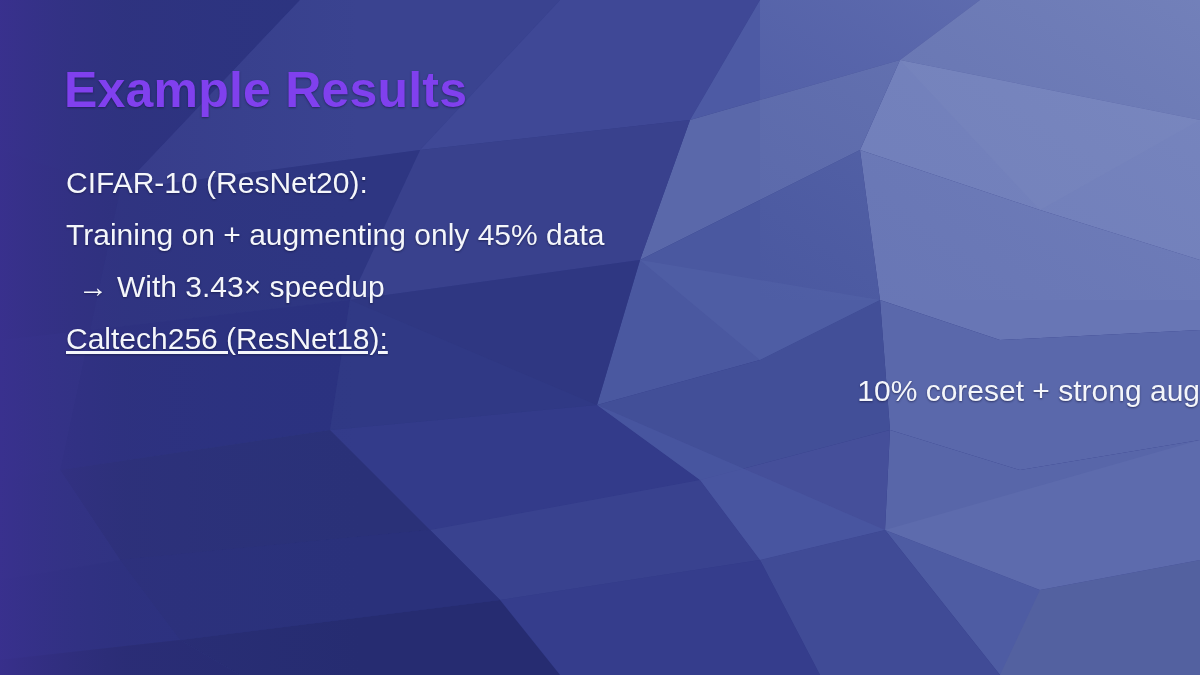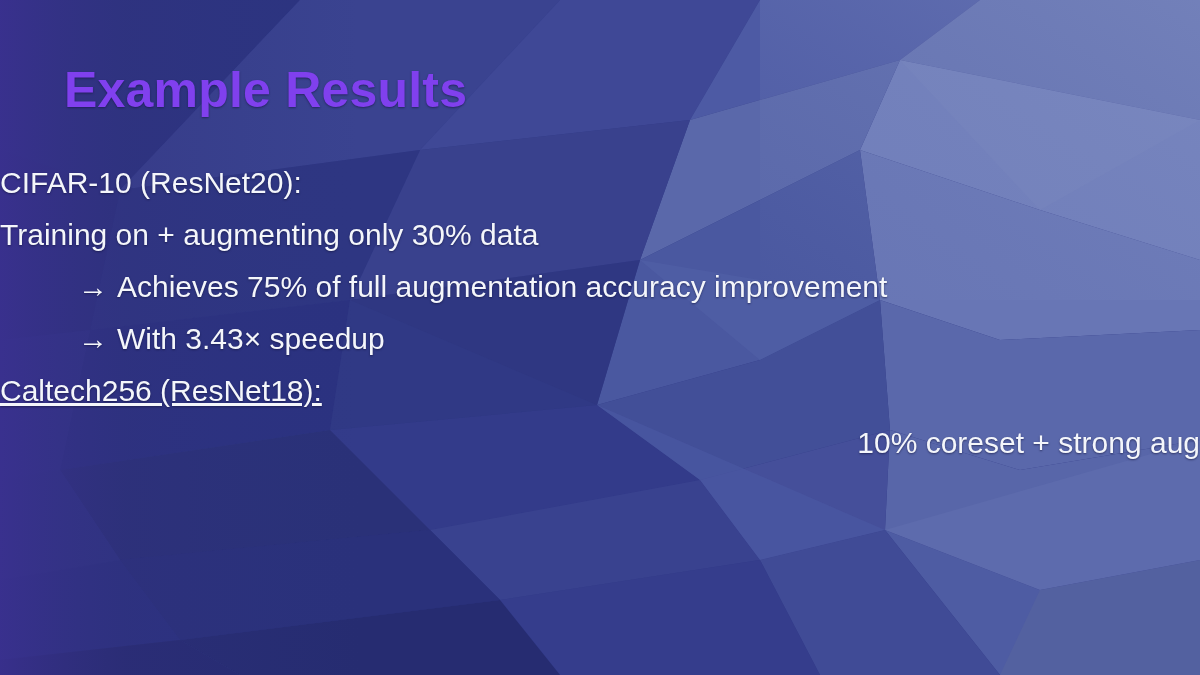--- a/index.html
+++ b/index.html
@@ -44,20 +44,21 @@
     top: 157px;
     width: 1200px;
   }
   .line {
     height: 52px;
     line-height: 52px;
     font-size: 30px;
     color: #f4f6fb;
     white-space: nowrap;
     text-shadow: 0 1px 2px rgba(18, 20, 58, 0.6);
+    padding-left: 66px;
     box-sizing: border-box;
   }
   .line.indent {
     padding-left: 78px;
   }
   .arrow {
     display: inline-block;
     margin-right: 9px;
   }
 </style>
@@ -133,24 +134,21 @@
   </svg>
 
   <div id="content">
     <div id="slide-title" style="color: rgb(128, 64, 238);">Example Results</div>
 
     <div id="body-lines">
       <div class="line" style="color: rgb(244, 246, 251);">
         <span>CIFAR-10 (ResNet20):</span>
       </div>
       <div class="line" style="color: rgb(244, 246, 251);">
-        <span>Training on + augmenting only 30% data</span>
-      </div>
-      <div class="line indent" style="color: rgb(244, 246, 251);">
-        <span class="arrow">→</span><span>Achieves 75% of full augmentation accuracy improvement</span>
+        <span>Training on + augmenting only 45% data</span>
       </div>
       <div class="line indent" style="color: rgb(244, 246, 251);">
         <span class="arrow">→</span><span>With 3.43× speedup</span>
       </div>
       <div class="line" style="color: rgb(244, 246, 251); text-decoration: underline;">
         <span>Caltech256 (ResNet18):</span>
       </div>
       <div class="line" style="color: rgb(244, 246, 251); text-align: right;">
         <span>10% coreset + strong aug</span>
       </div>

